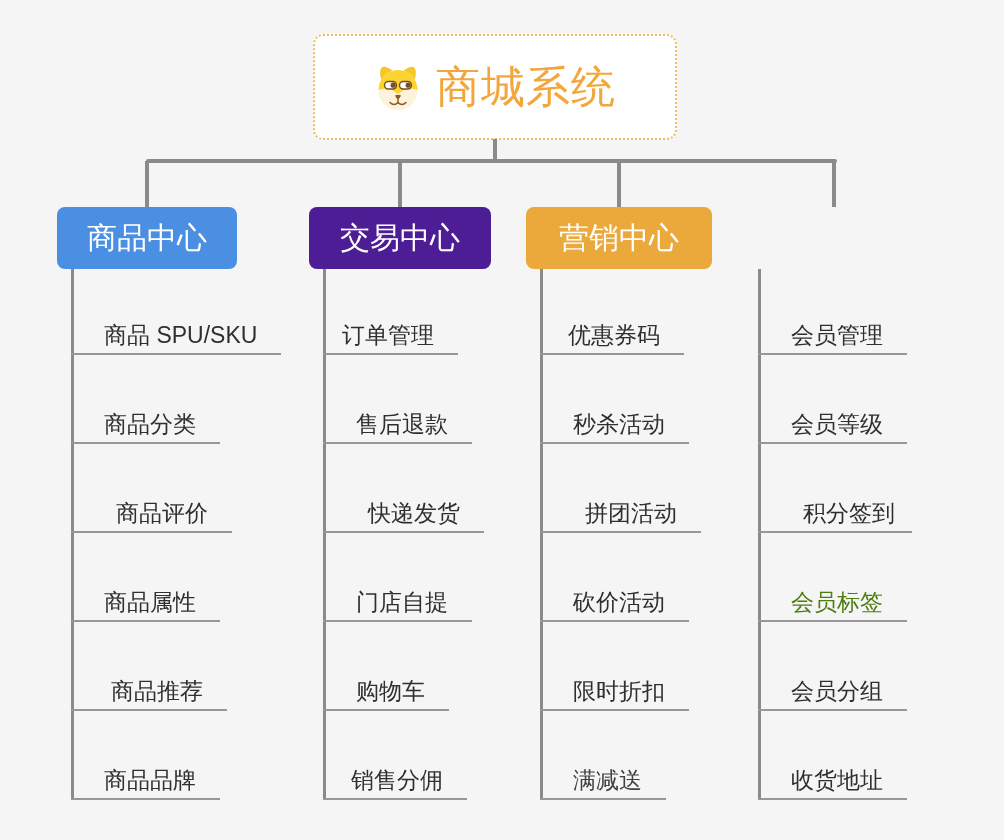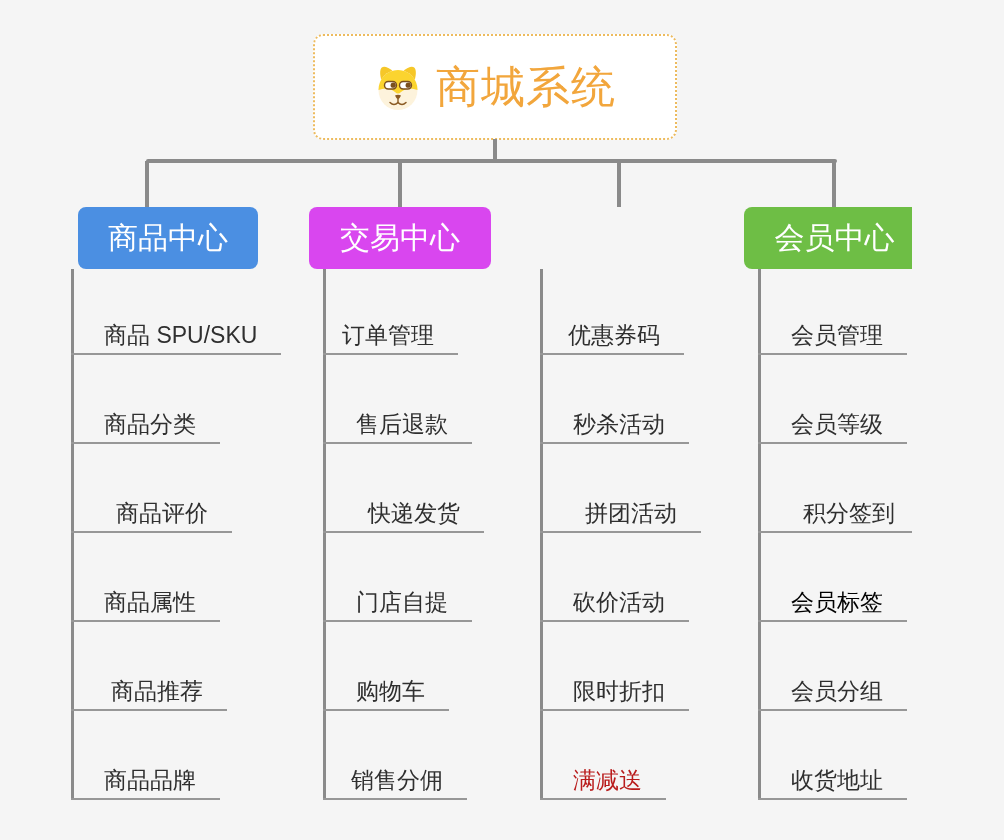--- a/index.html
+++ b/index.html
@@ -85,69 +85,69 @@
   </div>
 
   <div class="conn conn-root-stub"></div>
   <div class="conn conn-hline"></div>
   <div class="conn conn-drop d1"></div>
   <div class="conn conn-drop d2"></div>
   <div class="conn conn-drop d3"></div>
   <div class="conn conn-drop d4"></div>
 
   <div class="group g1">
-    <div class="topic" style="background: rgb(75, 143, 226); color: rgb(255, 255, 255); margin-left: 21px;">
+    <div class="topic" style="background: rgb(75, 143, 226); color: rgb(255, 255, 255);">
       <span>商品中心</span>
     </div>
     <div class="trunk"></div>
     <div class="leaves">
         <div class="leaf" style="border-bottom-color: rgb(151, 151, 151); color: rgb(47, 47, 47);">商品 SPU/SKU</div>
         <div class="leaf" style="border-bottom-color: rgb(151, 151, 151); color: rgb(47, 47, 47);">商品分类</div>
         <div class="leaf" style="border-bottom-color: rgb(151, 151, 151); color: rgb(47, 47, 47);">商品评价</div>
         <div class="leaf" style="border-bottom-color: rgb(151, 151, 151); color: rgb(47, 47, 47);">商品属性</div>
         <div class="leaf" style="border-bottom-color: rgb(151, 151, 151); color: rgb(47, 47, 47); padding-left: 40px;">商品推荐</div>
         <div class="leaf" style="border-bottom-color: rgb(151, 151, 151); color: rgb(47, 47, 47);">商品品牌</div>
       </div>
   </div>
 
   <div class="group g2">
-    <div class="topic" style="background: #d946ef; color: rgb(255, 255, 255); font-family: Liberation Mono, monospace;">
+    <div class="topic" style="background: #4c1d95; color: rgb(255, 255, 255); font-family: Liberation Mono, monospace;">
       <span>交易中心</span>
     </div>
     <div class="trunk"></div>
     <div class="leaves">
         <div class="leaf" style="border-bottom-color: rgb(151, 151, 151); color: rgb(47, 47, 47); padding-left: 19px;">订单管理</div>
         <div class="leaf" style="border-bottom-color: rgb(151, 151, 151); color: rgb(47, 47, 47);">售后退款</div>
         <div class="leaf" style="border-bottom-color: rgb(151, 151, 151); color: rgb(47, 47, 47);">快递发货</div>
         <div class="leaf" style="border-bottom-color: rgb(151, 151, 151); color: rgb(47, 47, 47);">门店自提</div>
         <div class="leaf" style="border-bottom-color: rgb(151, 151, 151); color: rgb(47, 47, 47);">购物车</div>
         <div class="leaf" style="border-bottom-color: rgb(151, 151, 151); color: rgb(47, 47, 47); padding-left: 28px;">销售分佣</div>
       </div>
   </div>
 
   <div class="group g3">
+    <div class="topic" style="background: rgb(235, 168, 59); color: rgb(255, 255, 255);">
+      <span>营销中心</span>
+    </div>
     <div class="trunk"></div>
     <div class="leaves">
         <div class="leaf" style="border-bottom-color: rgb(151, 151, 151); color: rgb(47, 47, 47); padding-left: 28px;">优惠券码</div>
         <div class="leaf" style="border-bottom-color: rgb(151, 151, 151); color: rgb(47, 47, 47);">秒杀活动</div>
         <div class="leaf" style="border-bottom-color: rgb(151, 151, 151); color: rgb(47, 47, 47);">拼团活动</div>
         <div class="leaf" style="border-bottom-color: rgb(151, 151, 151); color: rgb(47, 47, 47);">砍价活动</div>
         <div class="leaf" style="border-bottom-color: rgb(151, 151, 151); color: rgb(47, 47, 47);">限时折扣</div>
-        <div class="leaf" style="border-bottom-color: rgb(151, 151, 151); color: #b91c1c;">满减送</div>
+        <div class="leaf" style="border-bottom-color: rgb(151, 151, 151); color: #404040;">满减送</div>
       </div>
   </div>
 
   <div class="group g4">
-    <div class="topic" style="background: rgb(110, 190, 69); color: rgb(255, 255, 255);">
-      <span>会员中心</span>
-    </div>
     <div class="trunk"></div>
     <div class="leaves">
         <div class="leaf" style="border-bottom-color: rgb(151, 151, 151); color: rgb(47, 47, 47);">会员管理</div>
         <div class="leaf" style="border-bottom-color: rgb(151, 151, 151); color: rgb(47, 47, 47);">会员等级</div>
         <div class="leaf" style="border-bottom-color: rgb(151, 151, 151); color: rgb(47, 47, 47);">积分签到</div>
-        <div class="leaf" style="border-bottom-color: rgb(151, 151, 151); color: #000000;">会员标签</div>
+        <div class="leaf" style="border-bottom-color: rgb(151, 151, 151); color: #4d7c0f;">会员标签</div>
         <div class="leaf" style="border-bottom-color: rgb(151, 151, 151); color: rgb(47, 47, 47);">会员分组</div>
         <div class="leaf" style="border-bottom-color: rgb(151, 151, 151); color: rgb(47, 47, 47);">收货地址</div>
       </div>
   </div>
 
 </div>
 
 </body></html>

